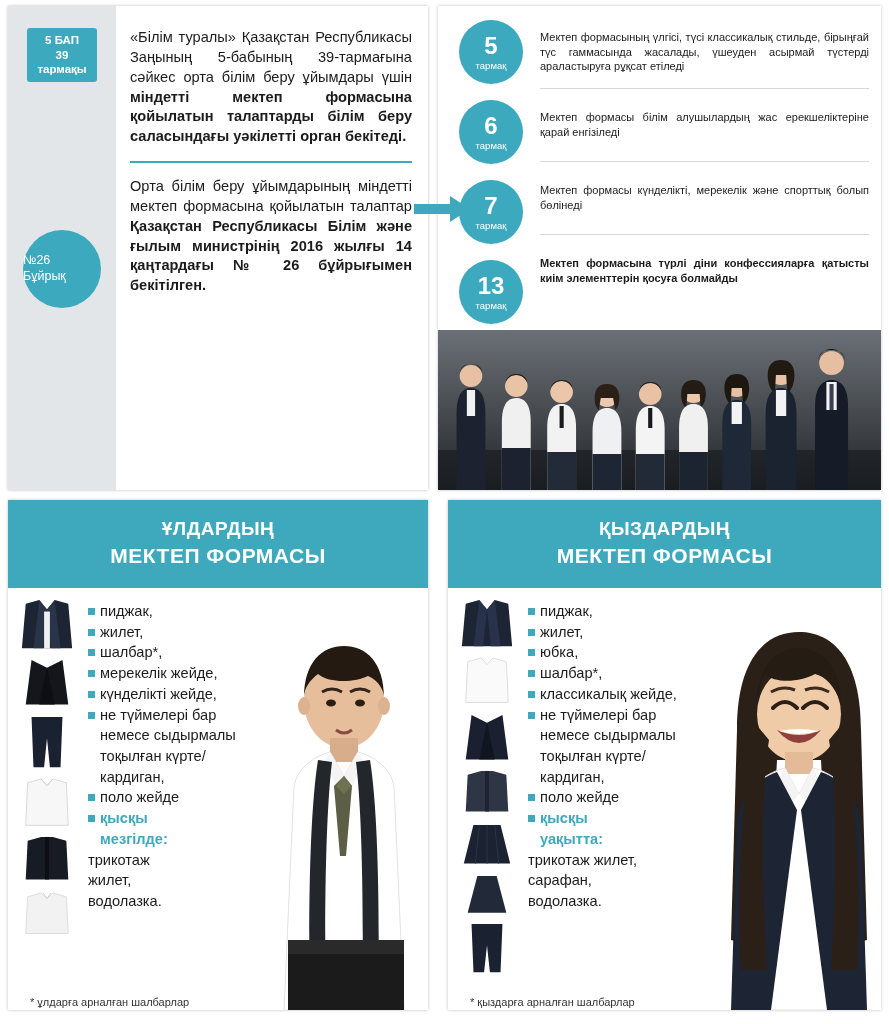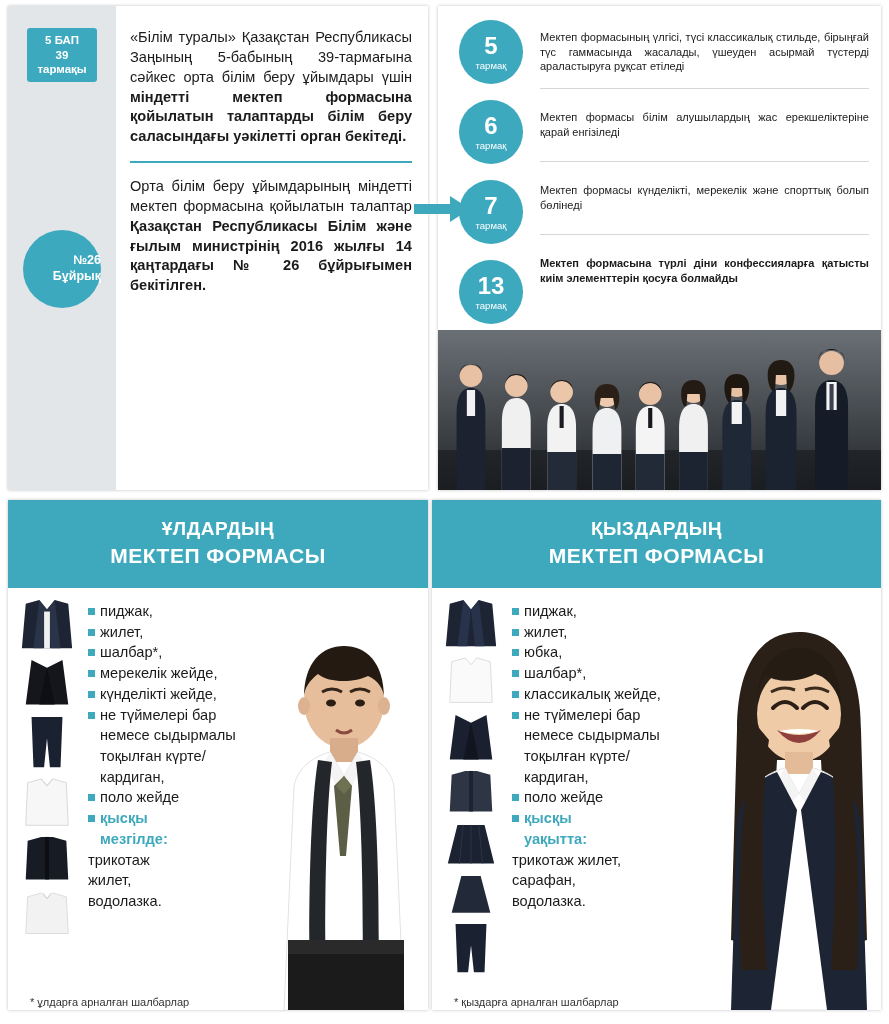--- a/index.html
+++ b/index.html
@@ -8,21 +8,21 @@
 
   
   .top-row{display:flex;gap:10px;height:490px;padding:6px 8px 0 8px;box-sizing:border-box;}
 
   .card{background:#ffffff;box-shadow:0 0 3px rgba(0,0,0,.25);position:relative;}
 
   
   .left-top{width:420px;display:flex;box-sizing:border-box;}
   .left-rail{width:108px;background:#e3e6e8;display:flex;flex-direction:column;align-items:center;padding-top:22px;box-sizing:border-box;}
   .badge-sq{width:70px;height:54px;background:#3ca9be;color:#fff;border-radius:3px;display:flex;align-items:center;justify-content:center;flex-direction:column;font-size:11.5px;font-weight:bold;line-height:1.25;text-align:center;}
-  .badge-circ{width:78px;height:78px;border-radius:50%;background:#3ca9be;color:#fff;display:flex;align-items:flex-end;justify-content:center;flex-direction:column;font-size:12.5px;font-weight:bold;line-height:1.25;text-align:center;margin-top:148px;}
+  .badge-circ{width:78px;height:78px;border-radius:50%;background:#3ca9be;color:#fff;display:flex;align-items:flex-start;justify-content:center;flex-direction:column;font-size:12.5px;font-weight:normal;line-height:1.25;text-align:center;margin-top:148px;}
   .left-text{flex:1;padding:22px 16px 10px 14px;box-sizing:border-box;}
   .para{font-size:14.6px;line-height:1.36;text-align:justify;}
   .para b{font-weight:bold;}
   .divider{height:2px;background:#3ca9be;margin:14px 0 14px 0;width:100%;}
 
   
   .right-top{flex:1;display:flex;flex-direction:column;box-sizing:border-box;overflow:hidden;}
   .rt-inner{display:flex;padding:14px 12px 0 10px;box-sizing:border-box;}
   .circ-col{width:86px;display:flex;flex-direction:column;align-items:center;gap:16px;}
   .num-circ{width:64px;height:64px;border-radius:50%;background:#3ca9be;color:#fff;display:flex;flex-direction:column;align-items:center;justify-content:center;line-height:1;}
@@ -31,21 +31,21 @@
   .pt-col{flex:1;padding-left:6px;}
   .pt-item{font-size:11px;line-height:1.32;text-align:justify;min-height:64px;display:flex;align-items:center;}
   .pt-sep{height:1px;background:#d4d8da;margin:4px 0;}
   .pt-item.bold{font-weight:bold;}
   .photo-strip{flex:1;margin-top:6px;position:relative;overflow:hidden;background:linear-gradient(180deg,#5d6369 0%,#3f4449 55%,#2b2f33 100%);}
 
   
   .arrow{position:absolute;left:414px;top:196px;width:56px;height:26px;z-index:5;}
 
   
-  .bot-row{display:flex;gap:4px;padding:10px 8px 0 8px;box-sizing:border-box;height:520px;}
+  .bot-row{display:flex;gap:20px;padding:10px 8px 0 8px;box-sizing:border-box;height:520px;}
   .bot-card{width:420px;background:#fff;box-shadow:0 0 3px rgba(0,0,0,.25);display:flex;flex-direction:column;overflow:hidden;position:relative;}
   .bot-card.right{flex:1;width:auto;}
   .bc-head{background:#3ea9bd;color:#fff;text-align:center;padding:18px 10px 20px 10px;}
   .bc-head .l1{font-size:19px;font-weight:bold;letter-spacing:.5px;}
   .bc-head .l2{font-size:21px;font-weight:bold;letter-spacing:.5px;margin-top:4px;}
   .bc-body{flex:1;position:relative;display:flex;}
   .cloth-col{width:76px;padding:10px 4px 0 6px;box-sizing:border-box;display:flex;flex-direction:column;gap:8px;align-items:center;}
   .cloth{width:58px;border-radius:3px;}
   .list-col{width:178px;padding:13px 4px 0 4px;box-sizing:border-box;font-size:14.6px;line-height:1.42;}
   .li{display:flex;gap:5px;align-items:flex-start;}

